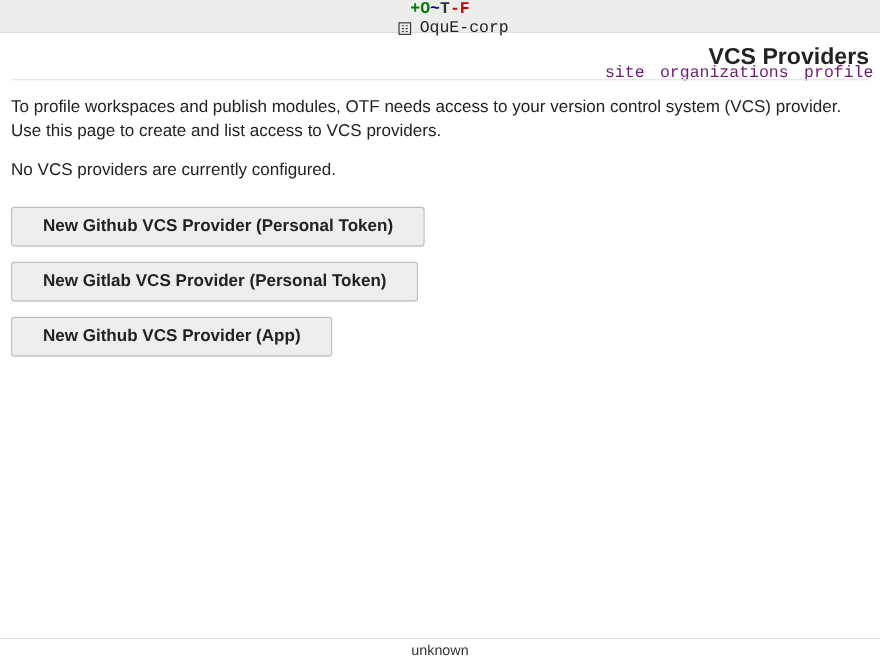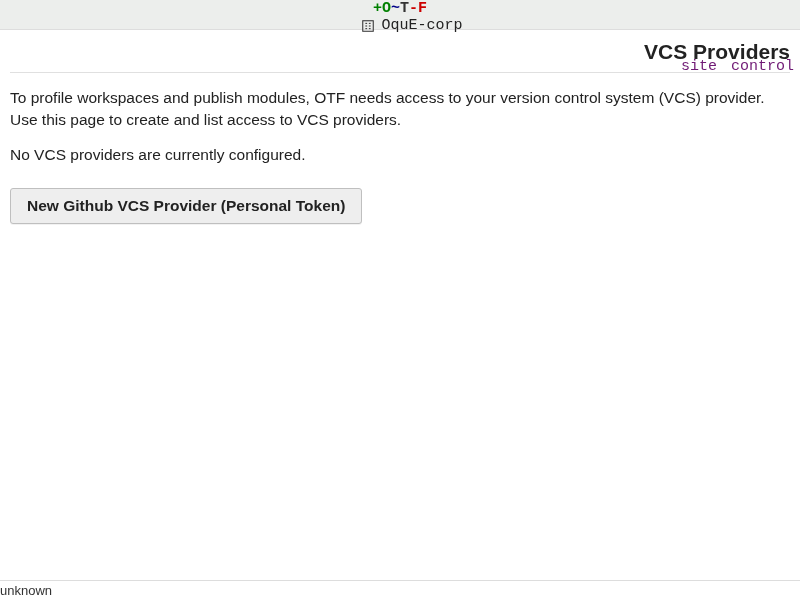--- a/index.html
+++ b/index.html
@@ -79,30 +79,31 @@
     .empty {
       font-size: 15.5px;
       margin-bottom: 24px;
     }
     .btn {
       display: block;
       width: fit-content;
       background: #eeeeee;
       border: 1px solid #bfbfbf;
       border-radius: 3px;
-      padding: 8px 16px;
+      padding: 8px 28px;
       font-size: 15.5px;
       font-weight: bold;
       color: #222;
       cursor: pointer;
       margin-bottom: 14px;
       box-shadow: 0 1px 0 rgba(0,0,0,0.05);
     }
     .footer {
       border-top: 1px solid #ddd;
+      text-align: center;
       font-size: 13px;
       padding: 2px 0;
       color: #333;
       font-family: Verdana, Geneva, sans-serif;
     }
   </style>
 </head>
 <body>
 
 <div class="header">
@@ -118,27 +119,30 @@
         <line x1="5" y1="8" x2="7" y2="8"></line>
           <line x1="9" y1="8" x2="11" y2="8"></line>
         <line x1="5" y1="11" x2="7" y2="11"></line>
           <line x1="9" y1="11" x2="11" y2="11"></line>
       </svg>
     </span>
     <span>OquE-corp</span>
   </span>
   <nav class="nav">
     <a>site</a>
-    <a>control</a>
+    <a>organizations</a>
+    <a>profile</a>
   </nav>
 </div>
 
 <div class="main">
   <div class="page-title">VCS Providers</div>
   <p class="desc">To profile workspaces and publish modules, OTF needs access to your version control system (VCS) provider. Use this page to create and list access to VCS providers.</p>
   <p class="empty">No VCS providers are currently configured.</p>
 
   <button class="btn">New Github VCS Provider (Personal Token)</button>
+  <button class="btn">New Gitlab VCS Provider (Personal Token)</button>
+  <button class="btn">New Github VCS Provider (App)</button>
 </div>
 
 <div class="footer">
   <span>unknown</span>
 </div>
 
 </body></html>

